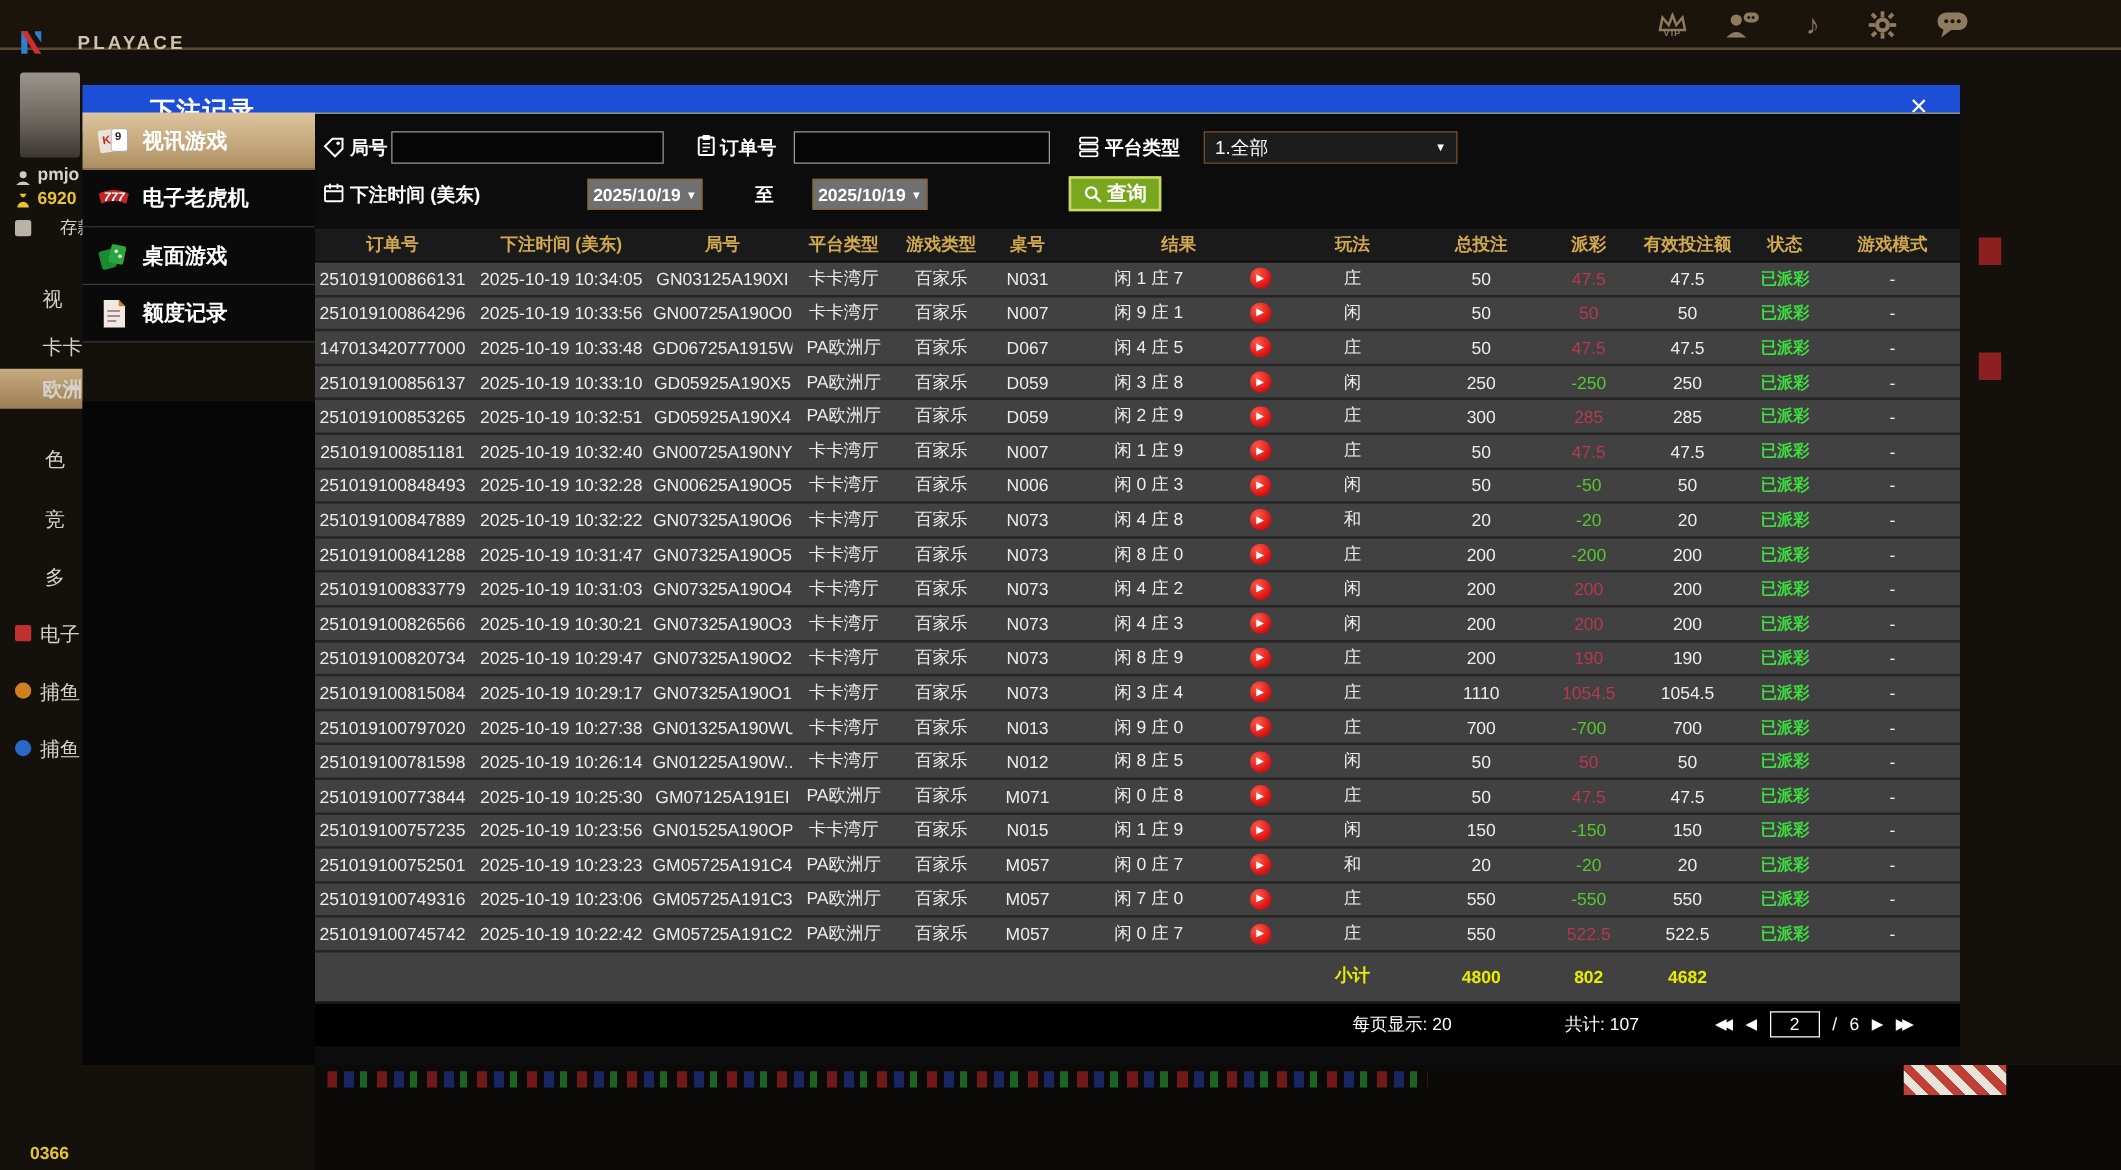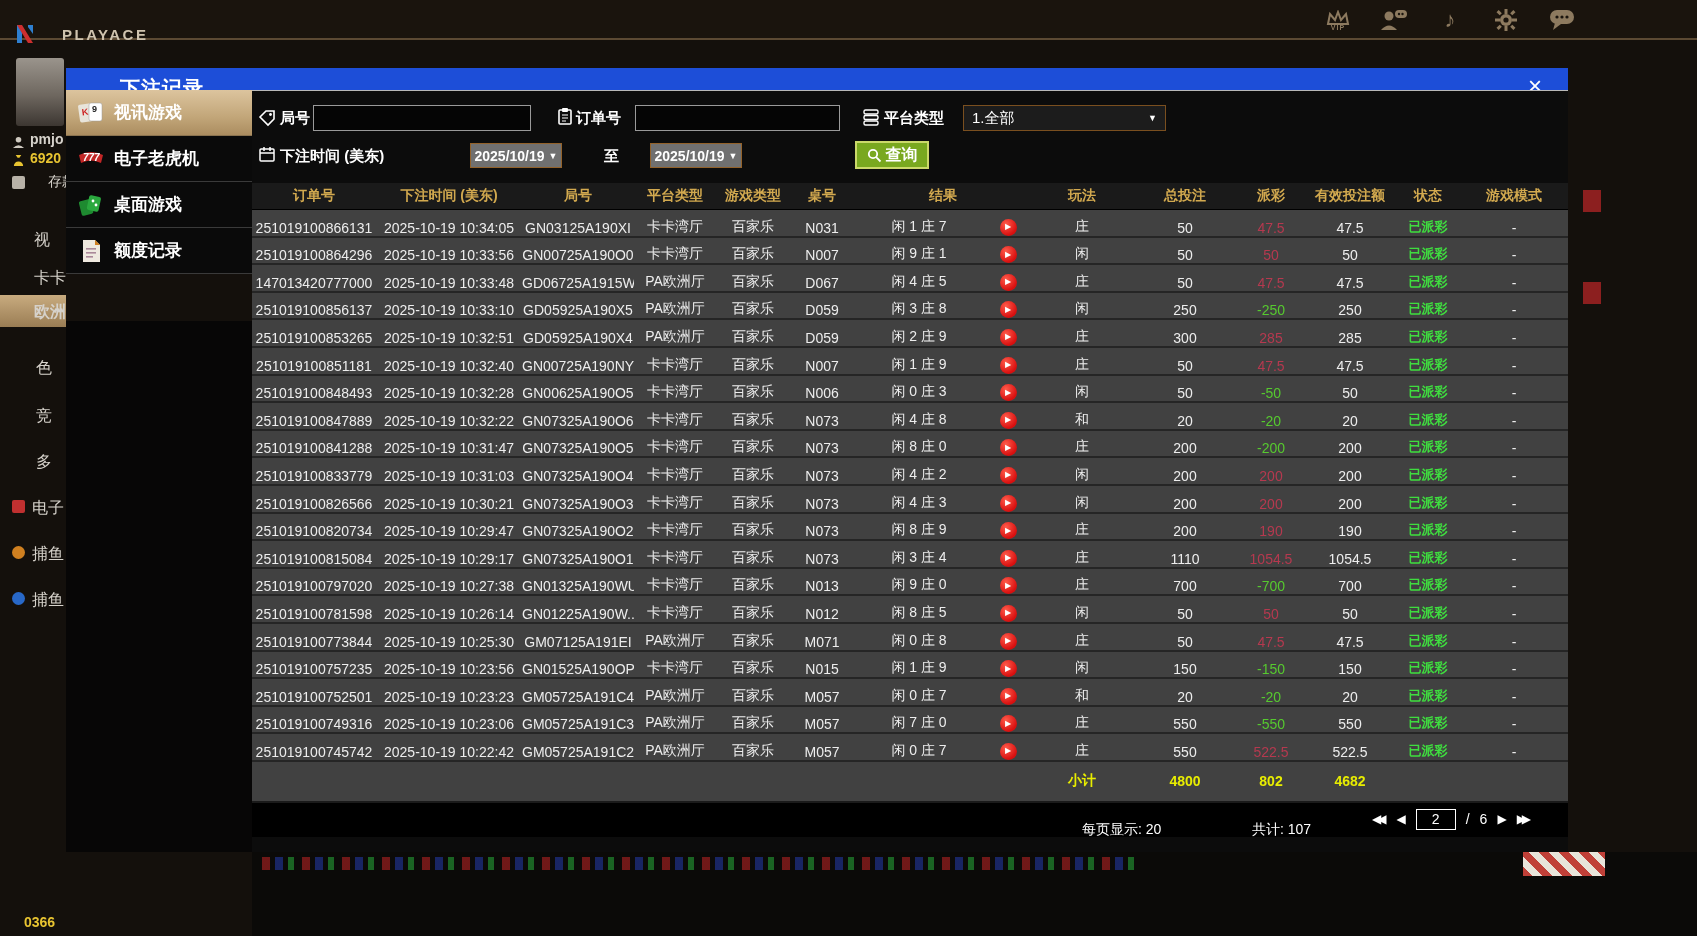--- a/index.html
+++ b/index.html
@@ -63,36 +63,36 @@
             font-weight:bold; display:flex; align-items:center; justify-content:center; gap:4px; cursor:pointer; }
   .caret { font-size:9px; color:#fff; }
   .btn-search { position:absolute; left:603px; top:50px; width:74px; height:28px; background:#79a81f; border:2px solid #cbd96a;
             color:#fff; font-size:16px; font-weight:bold; display:flex; align-items:center; justify-content:center; gap:4px; cursor:pointer; }
 
   
   .thead { display:flex; height:27px; background:#1a1a1a; align-items:center; border-bottom:1px solid #000; }
   .th { color:#d2a94f; font-size:14px; font-weight:bold; text-align:center; white-space:nowrap; overflow:hidden; }
   .h0{width:124px}.h1{width:146px}.h2{width:112px}.h3{width:82px}.h4{width:74px}.h5{width:64px}.h6{width:178px}
   .h7{width:100px}.h8{width:106px}.h9{width:66px}.h10{width:92px}.h11{width:64px}.h12{width:108px}
-  .tr { display:flex; height:27.6px; align-items:flex-end; background:#414141; border-bottom:2px solid #252525; }
+  .tr { display:flex; height:27.6px; align-items:center; background:#414141; border-bottom:2px solid #252525; }
   .td { color:#ededed; font-size:14px; text-align:center; white-space:nowrap; overflow:hidden; }
   .c0{width:124px}.c1{width:146px}.c2{width:112px}.c3{width:82px}.c4{width:74px}.c5{width:64px}.c6{width:130px}
   .cp{width:48px}.c7{width:100px}.c8{width:106px}.c9{width:66px}.c10{width:92px}.c11{width:64px}.c12{width:108px}
   .pos { color:#b5394f; } .neg { color:#56c92f; }
   .st { color:#3fdd3f; font-size:13px; font-weight:bold; }
   .playbtn { width:17px; height:17px; border-radius:50%; margin:0 auto; cursor:pointer;
              background:radial-gradient(circle at 35% 30%,#ff5a4a,#d80f0f 70%); color:#fff; font-size:8px;
              display:flex; align-items:center; justify-content:center; line-height:1; }
   .sumrow { display:flex; height:41px; align-items:center; background:#414141; border-bottom:2px solid #1a1a1a; }
   .sumrow.total { border-top:1px solid #101010; }
   .sum { color:#e8ed00; font-size:14px; font-weight:bold; text-align:center; }
 
   
   .pagebar { position:relative; height:34px; background:#000; color:#fff; font-size:14px; }
-  .pg-group { position:absolute; top:18px; white-space:nowrap; }
+  .pg-group { position:absolute; top:8px; white-space:nowrap; }
   .pager { position:absolute; top:6px; left:1120px; display:flex; align-items:center; gap:10px; }
   .pg-arrow { color:#fff; font-size:12px; letter-spacing:-4px; cursor:pointer; padding-right:4px; }
   .pg-box { width:40px; height:21px; border:1px solid #fff; background:#000; color:#fff; font-size:14px;
             display:flex; align-items:center; justify-content:center; }
   svg { display:block; }
 </style>
 </head>
 <body>
 
 <div id="stage">

